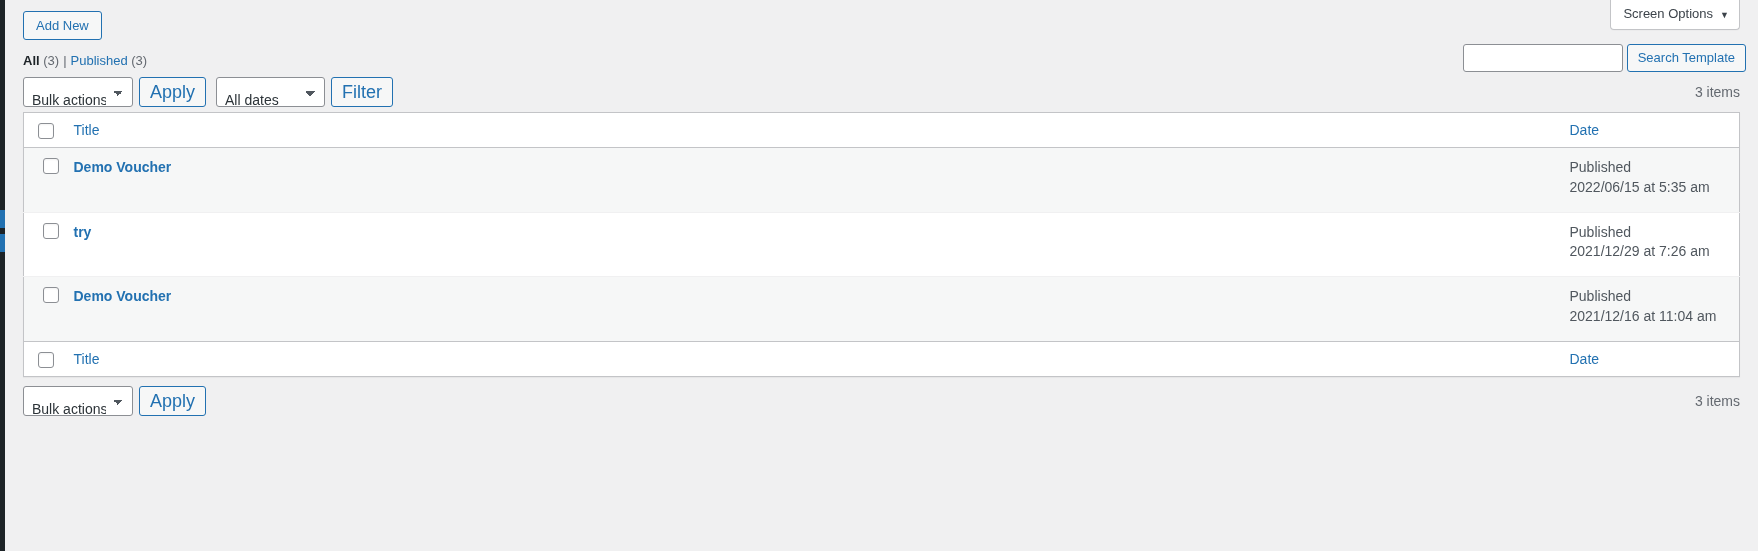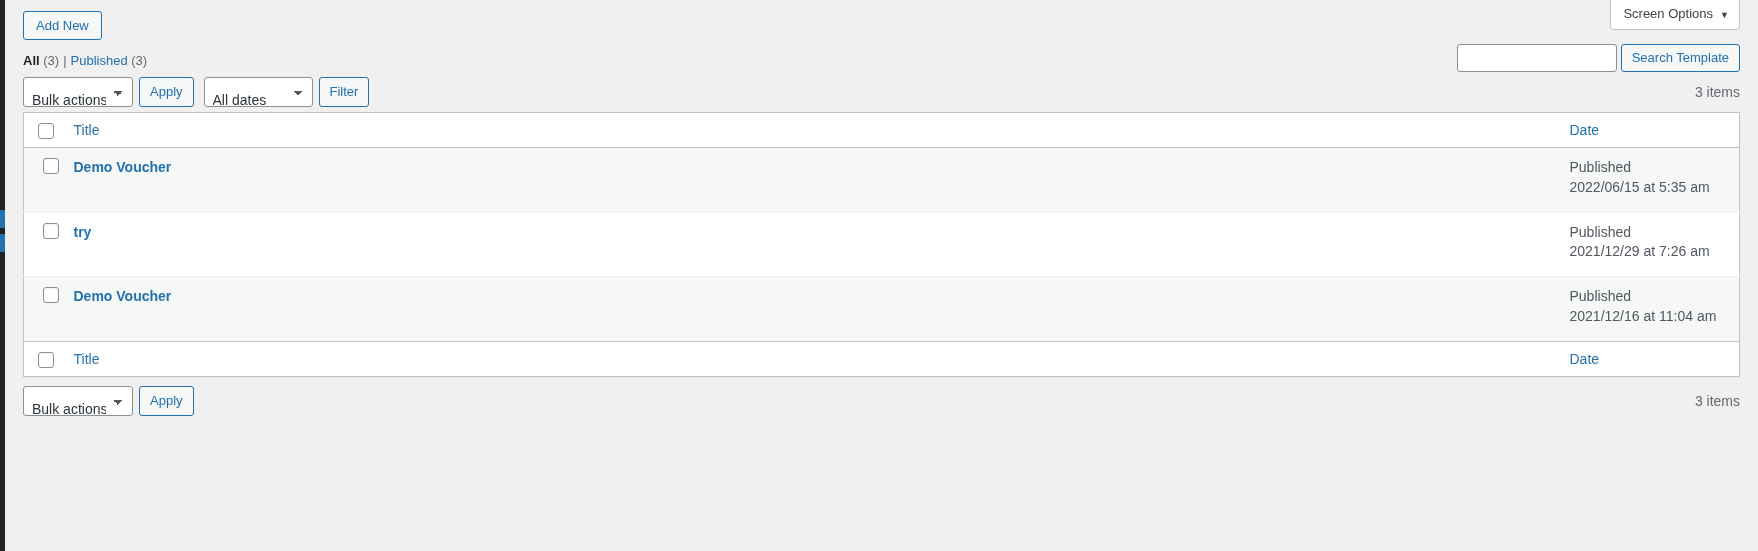--- a/index.html
+++ b/index.html
@@ -130,21 +130,21 @@
     color: #1d2327;
     font-weight: 600;
     text-align: center;
   }
   .subsubsub .count { color: #646970; font-weight: 400; }
   .subsubsub .sep { color: #646970; padding: 0 4px; }
 
   
   .search-box {
     position: absolute;
-    right: 18px;
+    right: 12px;
     top: 44px;
     display: flex;
     align-items: flex-start;
     gap: 4px;
   }
   .search-box input[type="search"] {
     width: 160px;
     height: 28px;
     border: 1px solid #8c8f94;
     border-radius: 3px;
@@ -208,21 +208,21 @@
     background-repeat: no-repeat;
   }
   select.bulk-sel { width: 110px; }
   select.date-sel { width: 109px; }
   .button-plain {
     display: inline-block;
     background: #f6f7f7;
     border: 1px solid #2271b1;
     border-radius: 3px;
     color: #2271b1;
-    font-size: 13px;
+    font-size: 18px;
     height: 30px;
     line-height: 28px;
     padding: 0 10px;
     cursor: pointer;
     font-family: "Liberation Sans", "DejaVu Sans", sans-serif;
   }
   .tablenav .displaying-num {
     margin-left: auto;
     font-size: 14px;
     color: #646970;

